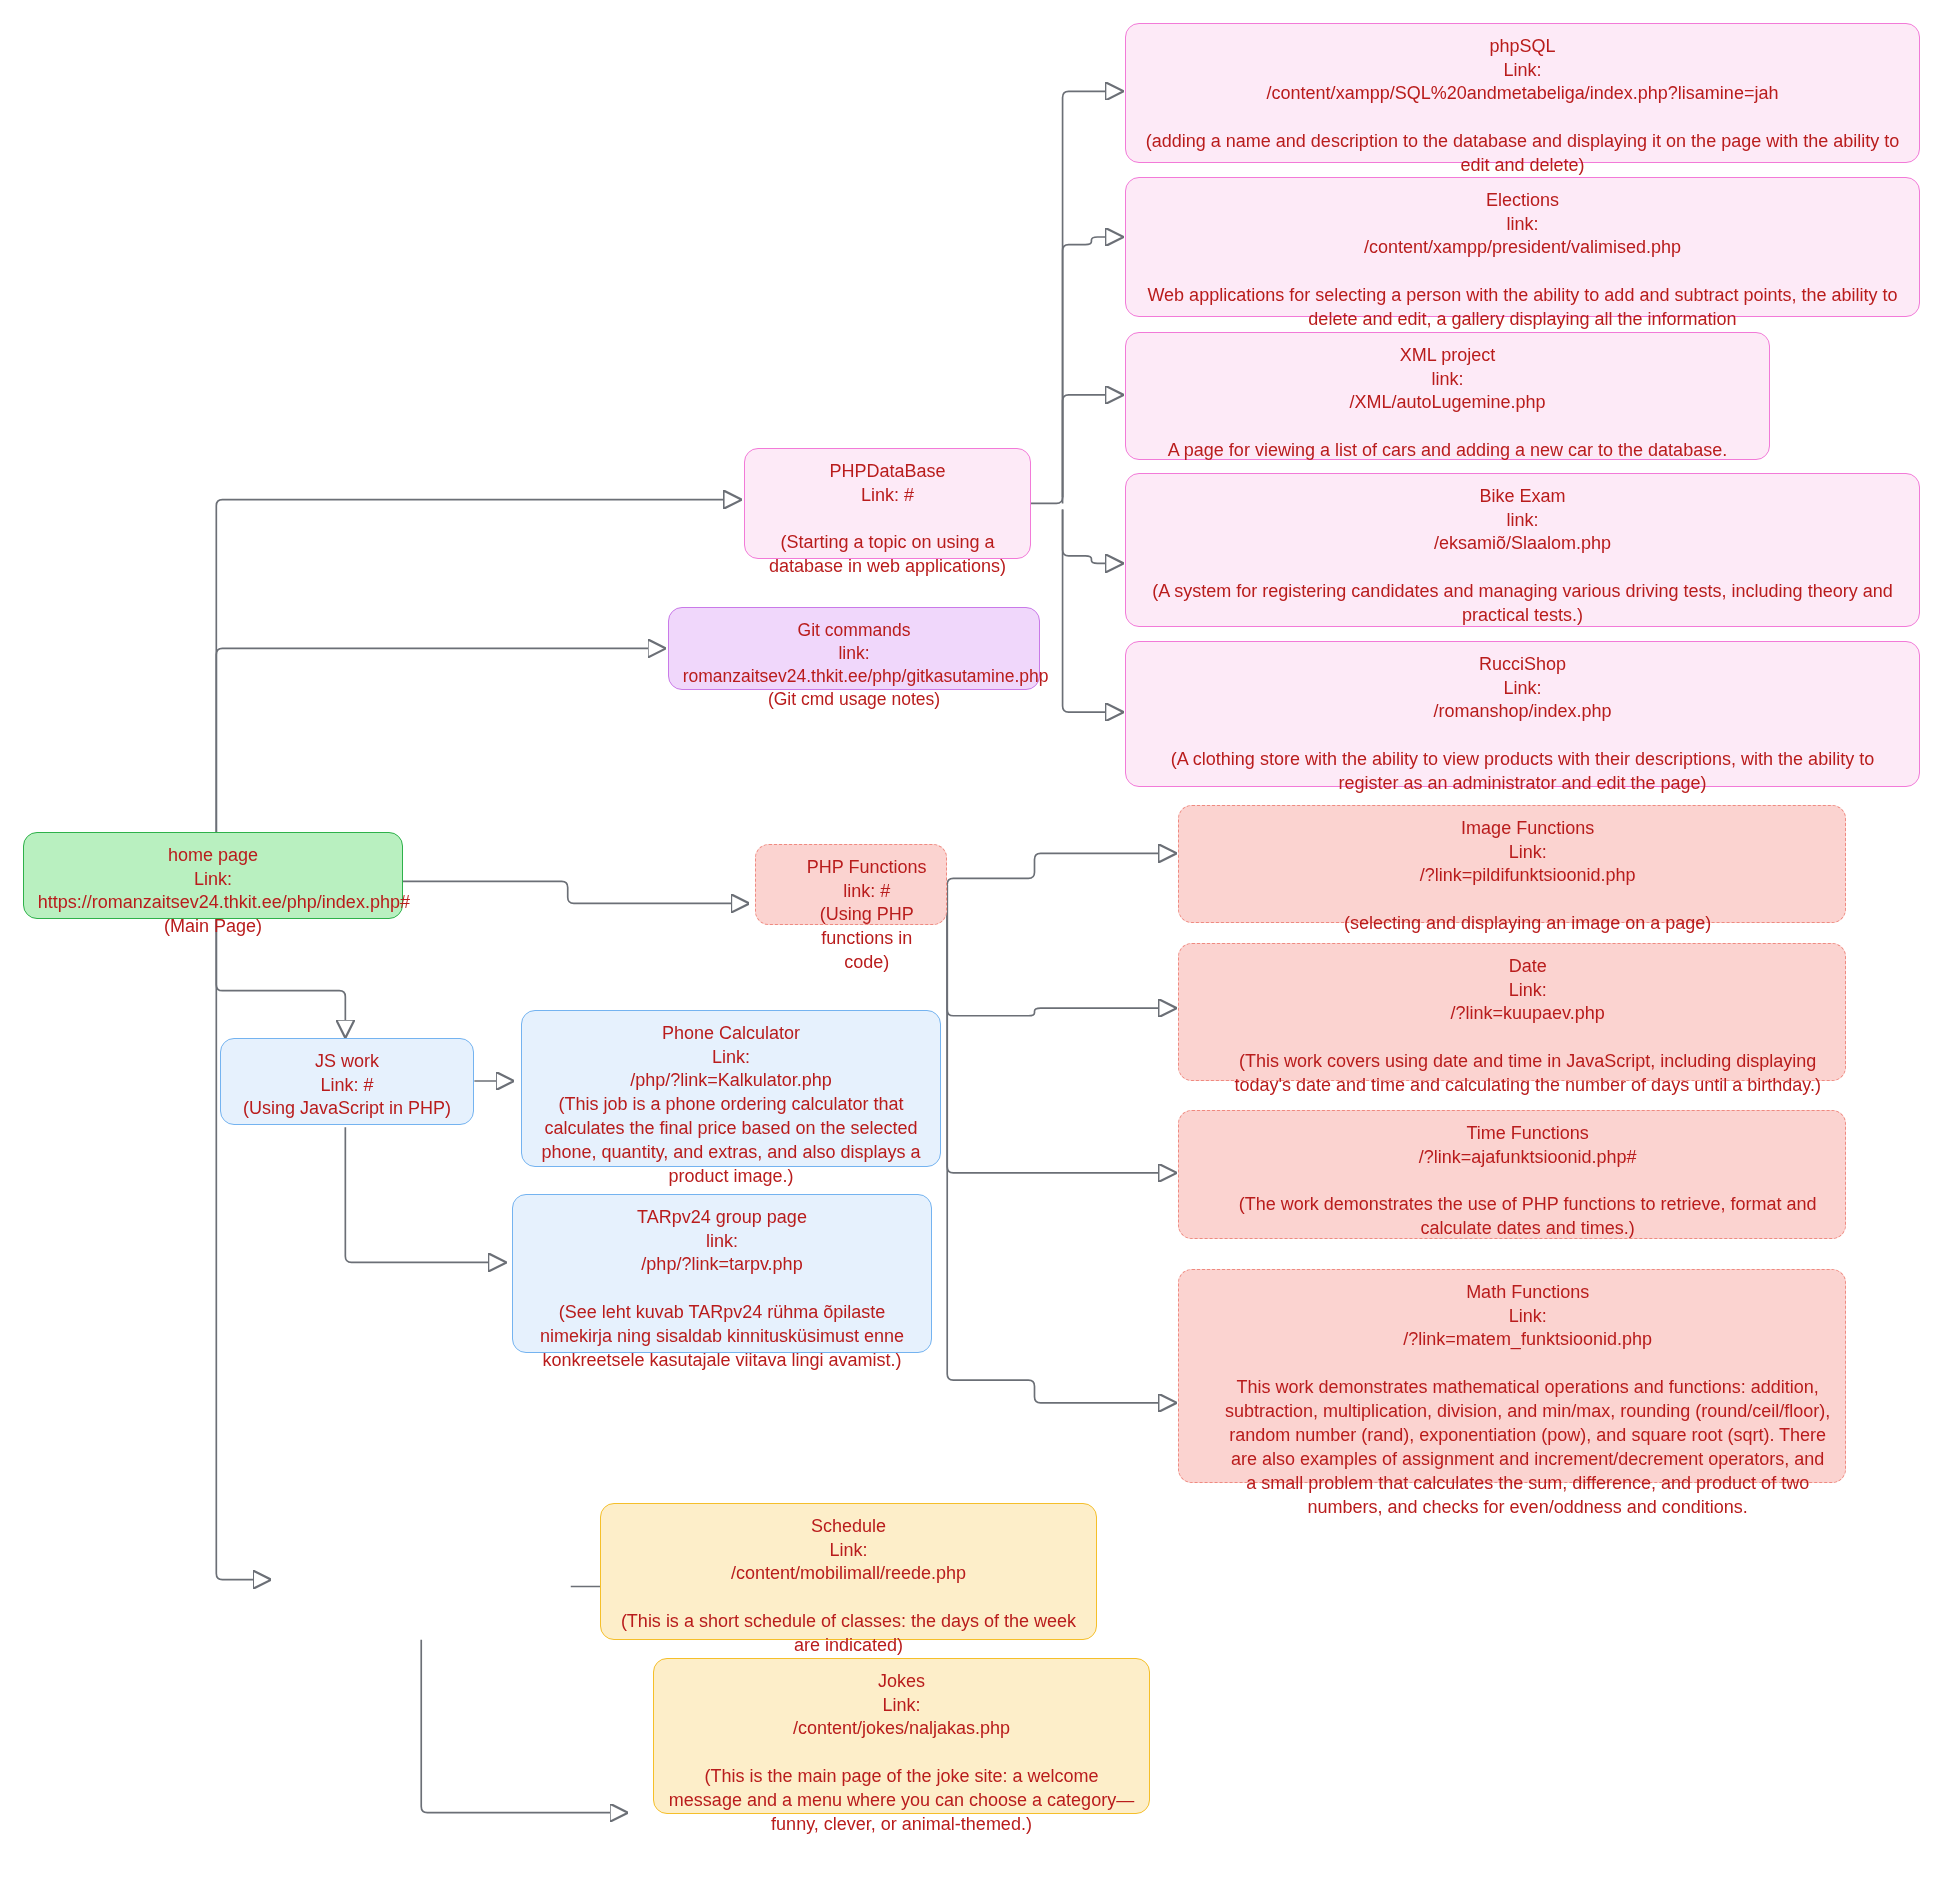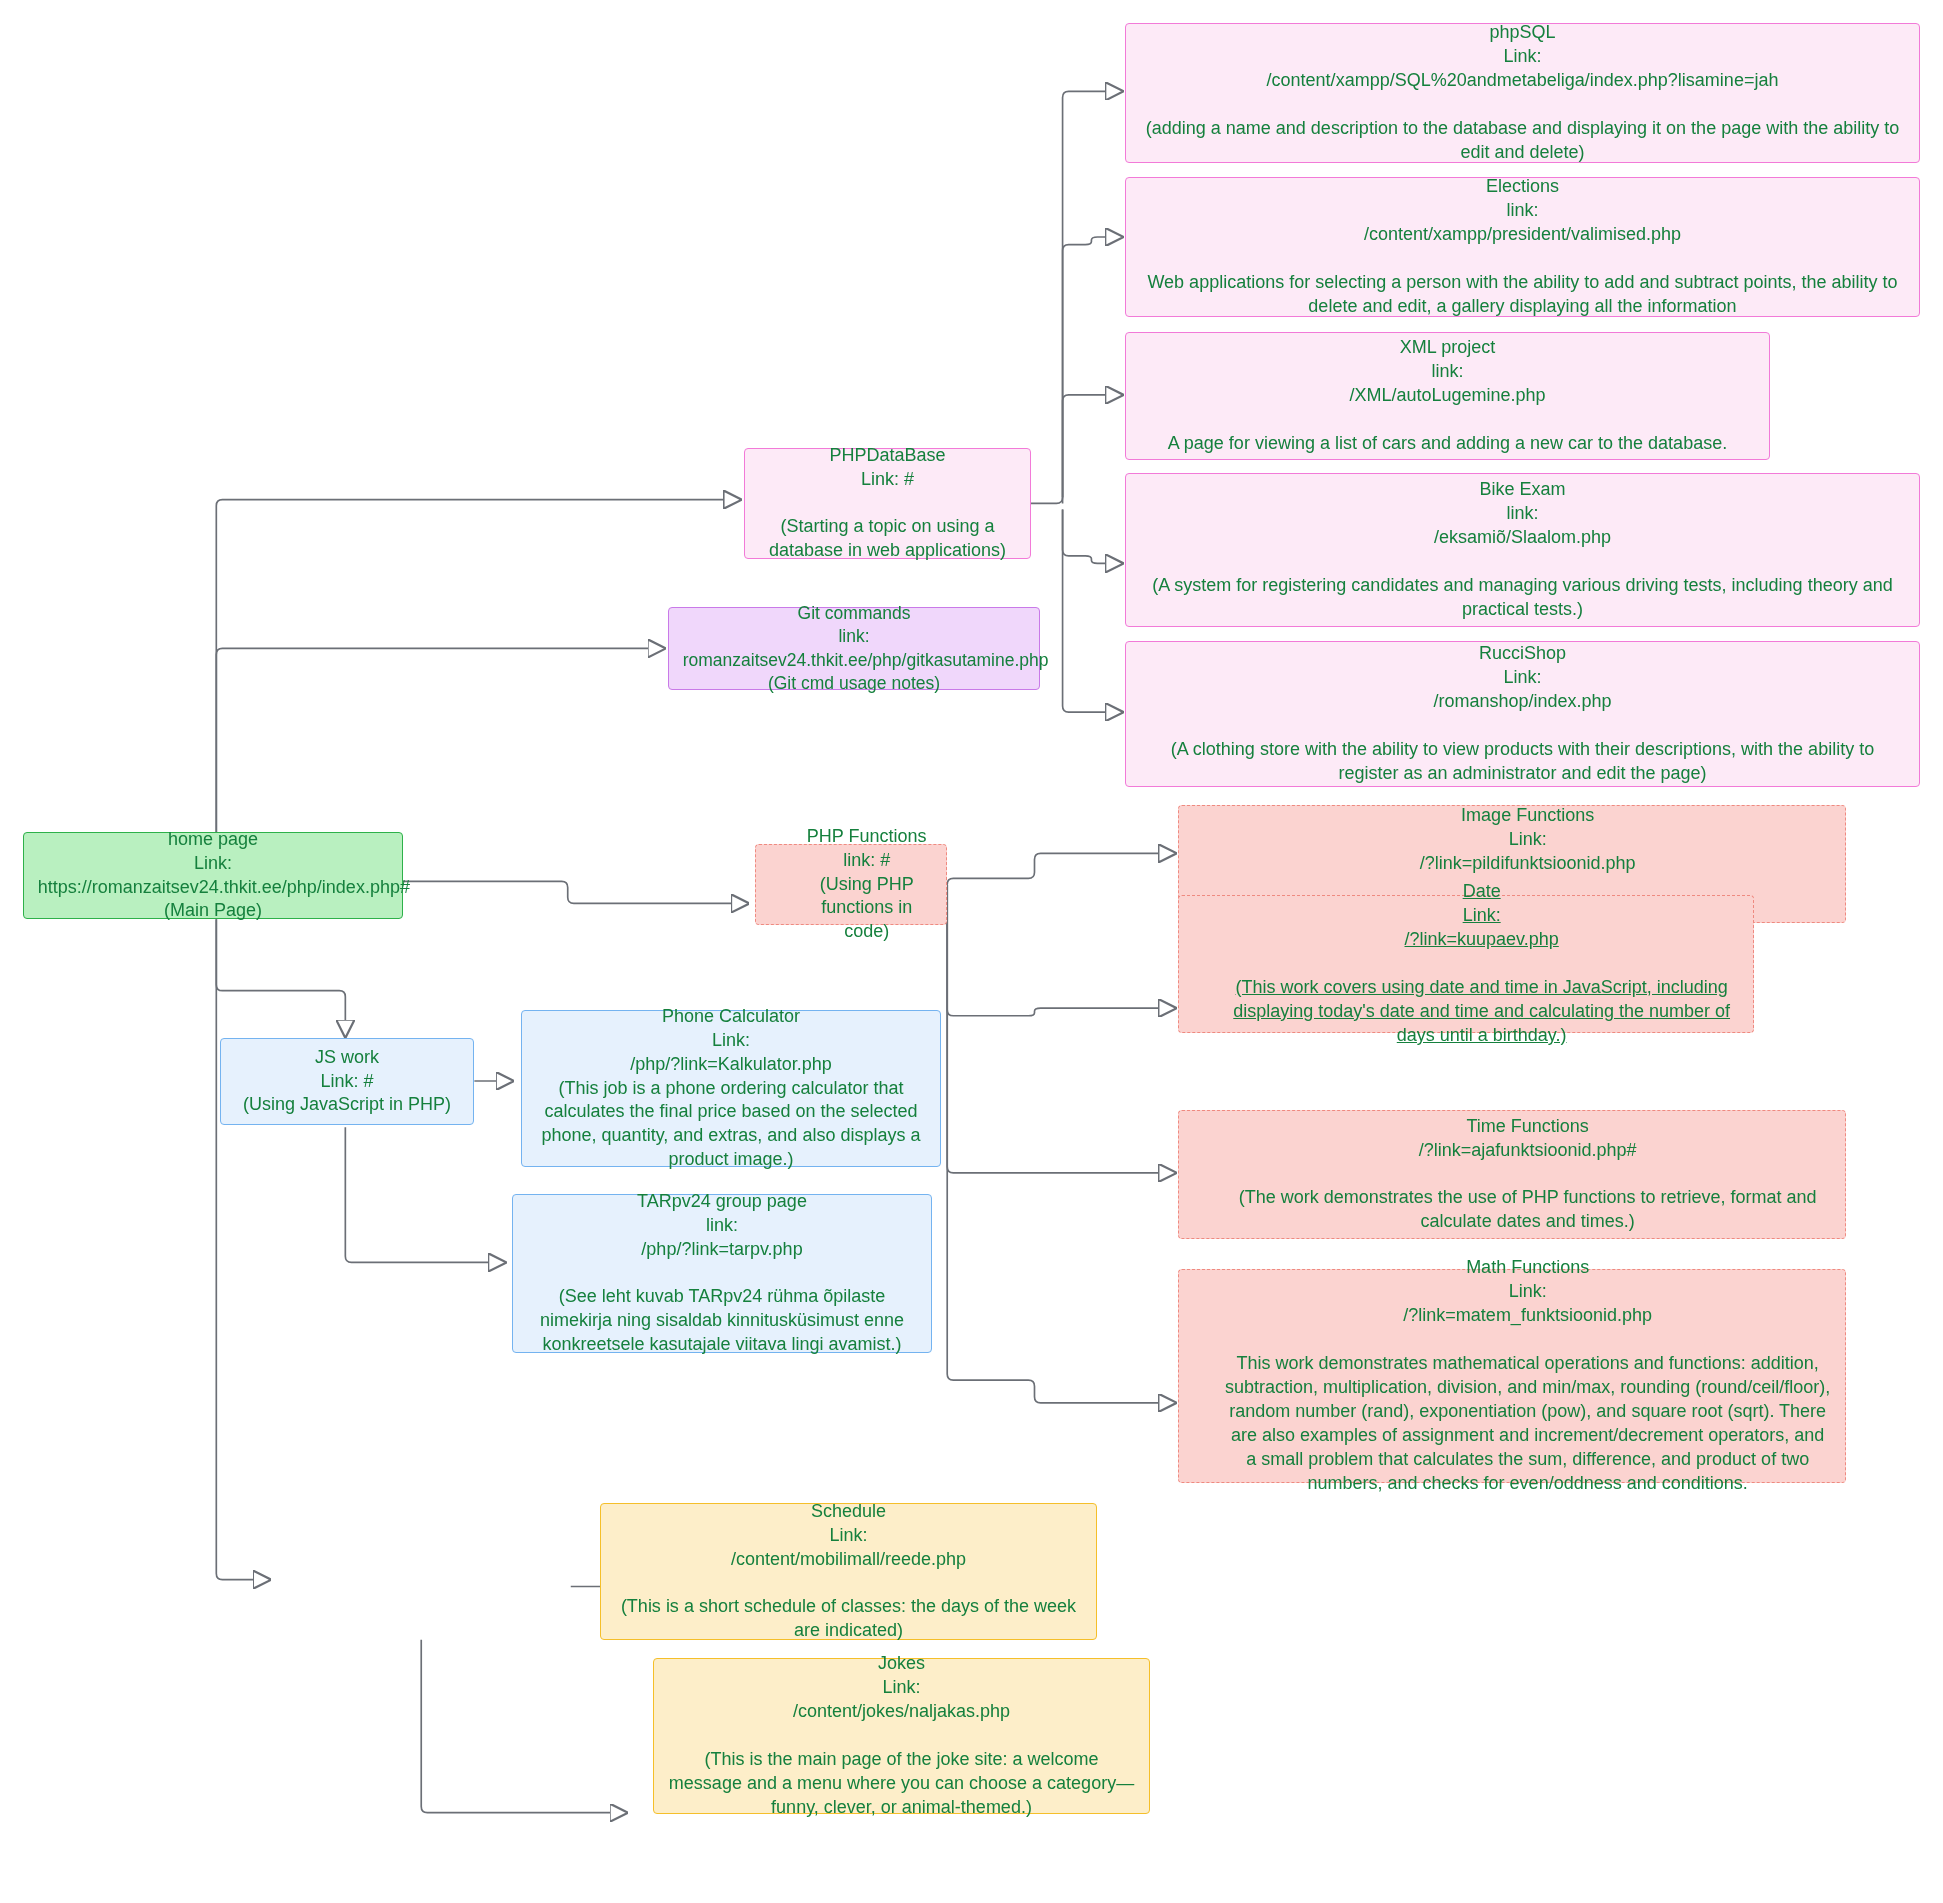--- a/index.html
+++ b/index.html
@@ -1,21 +1,21 @@
 <!DOCTYPE html>
 <html style="font-size:12px"><head>
 <meta charset="utf-8">
 <style>
   html,body{margin:0;padding:0;background:#ffffff;}
   body{font-family:"Liberation Sans","DejaVu Sans",sans-serif;}
   #canvas{position:relative;width:1943px;height:1904px;background:#ffffff;overflow:hidden;}
   #edges{position:absolute;left:0;top:0;width:1943px;height:1904px;}
-  .node{position:absolute;box-sizing:border-box;border-radius:4px;
-        display:flex;align-items:center;justify-content:center;
-        text-align:center;color:#15803d;font-size:18px;line-height:1.33;
+  .node{position:absolute;box-sizing:border-box;border-radius:14px;
+        display:flex;align-items:flex-start;justify-content:center;
+        text-align:center;color:#b91c1c;font-size:18px;line-height:1.33;
         padding:10.6px 13.7px;}
   .node .lines{white-space:pre-line;width:100%;}
   
   .n-green{background:#b9f0c0;border:1.5px solid #2eb14a;}
   .n-pink{background:#fdeaf7;border:1.5px solid #f27ad8;}
   .n-purple{background:#f0d7fb;border:1.5px solid #c97ae8;}
   .n-red{background:#fbd3d0;border:1.5px dashed #ef8a80;padding-left:45px;}
   .n-blue{background:#e6f1fd;border:1.5px solid #74b3f0;}
   .n-yellow{background:#fdeec9;border:1.5px solid #f5bf2a;}
 </style>
@@ -133,21 +133,21 @@
   </div>
 
   <div class="node n-red" style="left:1178px;top:805px;width:668px;height:118px;">
     <div class="lines">Image Functions
 Link:
 /?link=pildifunktsioonid.php
 
 (selecting and displaying an image on a page)</div>
   </div>
 
-  <div class="node n-red" style="left:1178px;top:895px;width:576px;height:138px;text-decoration:underline;">
+  <div class="node n-red" style="left:1178px;top:943px;width:668px;height:138px;">
     <div class="lines">Date
 Link:
 /?link=kuupaev.php
 
 (This work covers using date and time in JavaScript, including displaying today's date and time and calculating the number of days until a birthday.)</div>
   </div>
 
   <div class="node n-red" style="left:1178px;top:1110px;width:668px;height:129px;">
     <div class="lines">Time Functions
 /?link=ajafunktsioonid.php#

